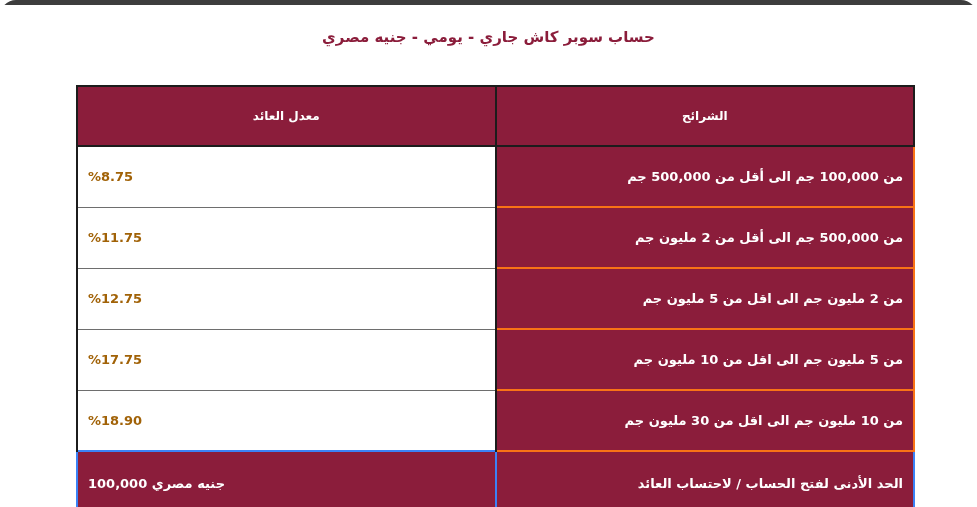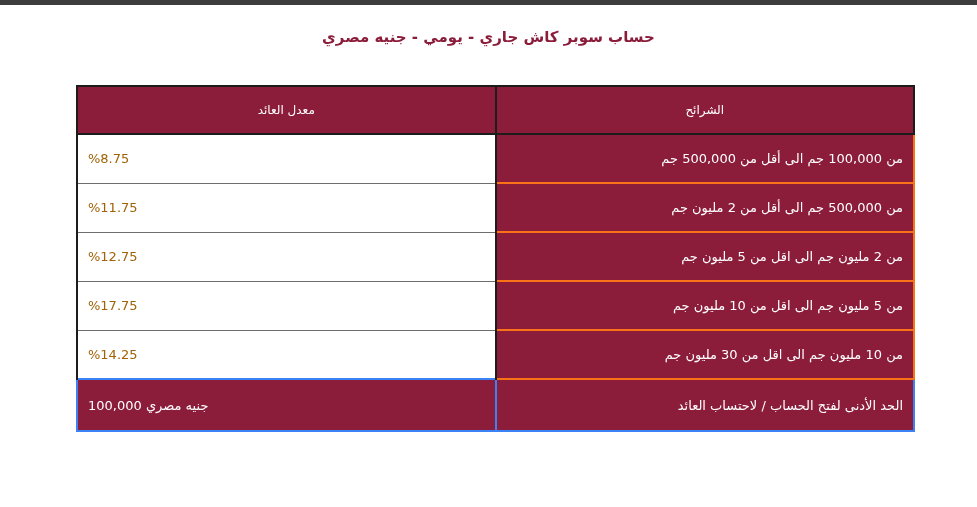--- a/index.html
+++ b/index.html
@@ -7,20 +7,21 @@
       padding: 0;
       background: #ffffff;
       font-family: "DejaVu Sans", sans-serif;
     }
     .page {
       position: relative;
       width: 977px;
       height: 507px;
       background: #ffffff;
       overflow: hidden;
+      border-radius: 16px;
     }
     .top-bar {
       position: absolute;
       top: 0;
       left: 0;
       width: 100%;
       height: 5px;
       background: #3D3D3D;
     }
     .title {
@@ -39,23 +40,23 @@
       position: absolute;
       top: 85px;
       left: 76px;
       width: 839px;
       border-collapse: collapse;
       table-layout: fixed;
       border: 2px solid #1C1C1C;
     }
     .rates-table th,
     .rates-table td {
-      padding: 0 10px;
+      padding: 6px 10px;
       vertical-align: middle;
-      font-weight: normal;
+      font-weight: bold;
     }
     .rate-col { width: 50%; }
     .tier-col { width: 50%; }
     .header-cell {
       background: #8B1D3B;
       color: #ffffff;
       height: 46px;
       font-size: 12px;
       border: 2px solid #1C1C1C;
     }
@@ -115,21 +116,21 @@
     <td class="rate-col rate-cell" dir="ltr">%12.75</td>
     <td class="tier-col tier-cell" dir="rtl">من 2 مليون جم الى اقل من 5 مليون جم</td>
   </tr>
 
   <tr>
     <td class="rate-col rate-cell" dir="ltr">%17.75</td>
     <td class="tier-col tier-cell" dir="rtl">من 5 مليون جم الى اقل من 10 مليون جم</td>
   </tr>
 
   <tr>
-    <td class="rate-col rate-cell" dir="ltr">%14.25</td>
+    <td class="rate-col rate-cell" dir="ltr">%18.90</td>
     <td class="tier-col tier-cell" dir="rtl">من 10 مليون جم الى اقل من 30 مليون جم</td>
   </tr>
 
 </tbody>
     <tfoot>
       <tr>
         <td class="rate-col footer-cell" dir="ltr">100,000 جنيه مصري</td>
         <td class="tier-col footer-cell" dir="rtl">الحد الأدنى لفتح الحساب / لاحتساب العائد</td>
       </tr>
     </tfoot>

